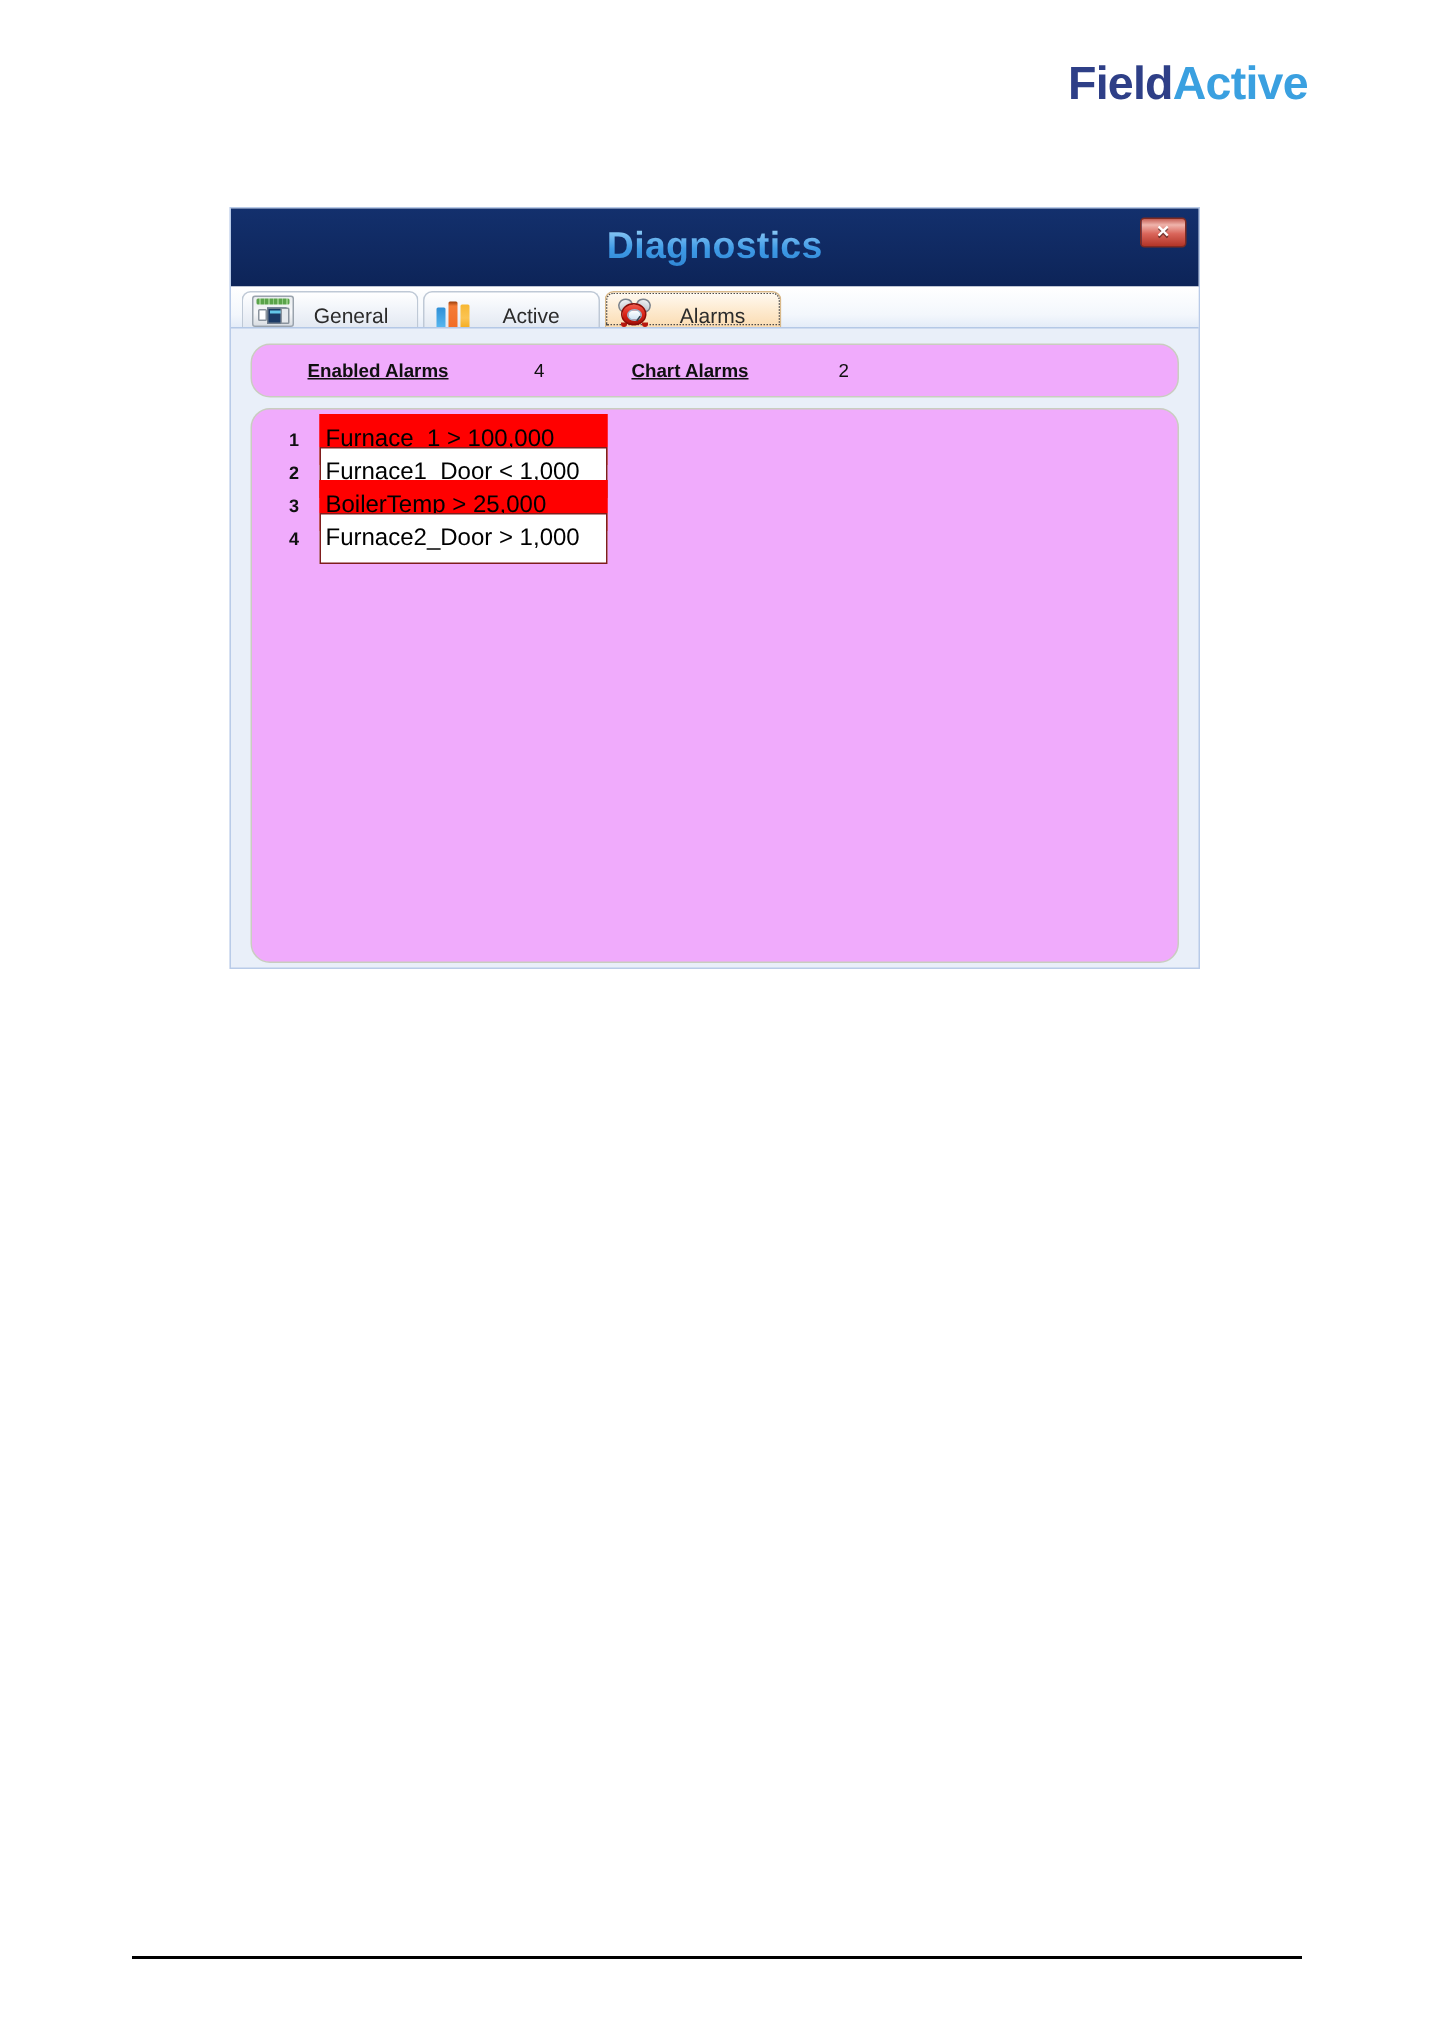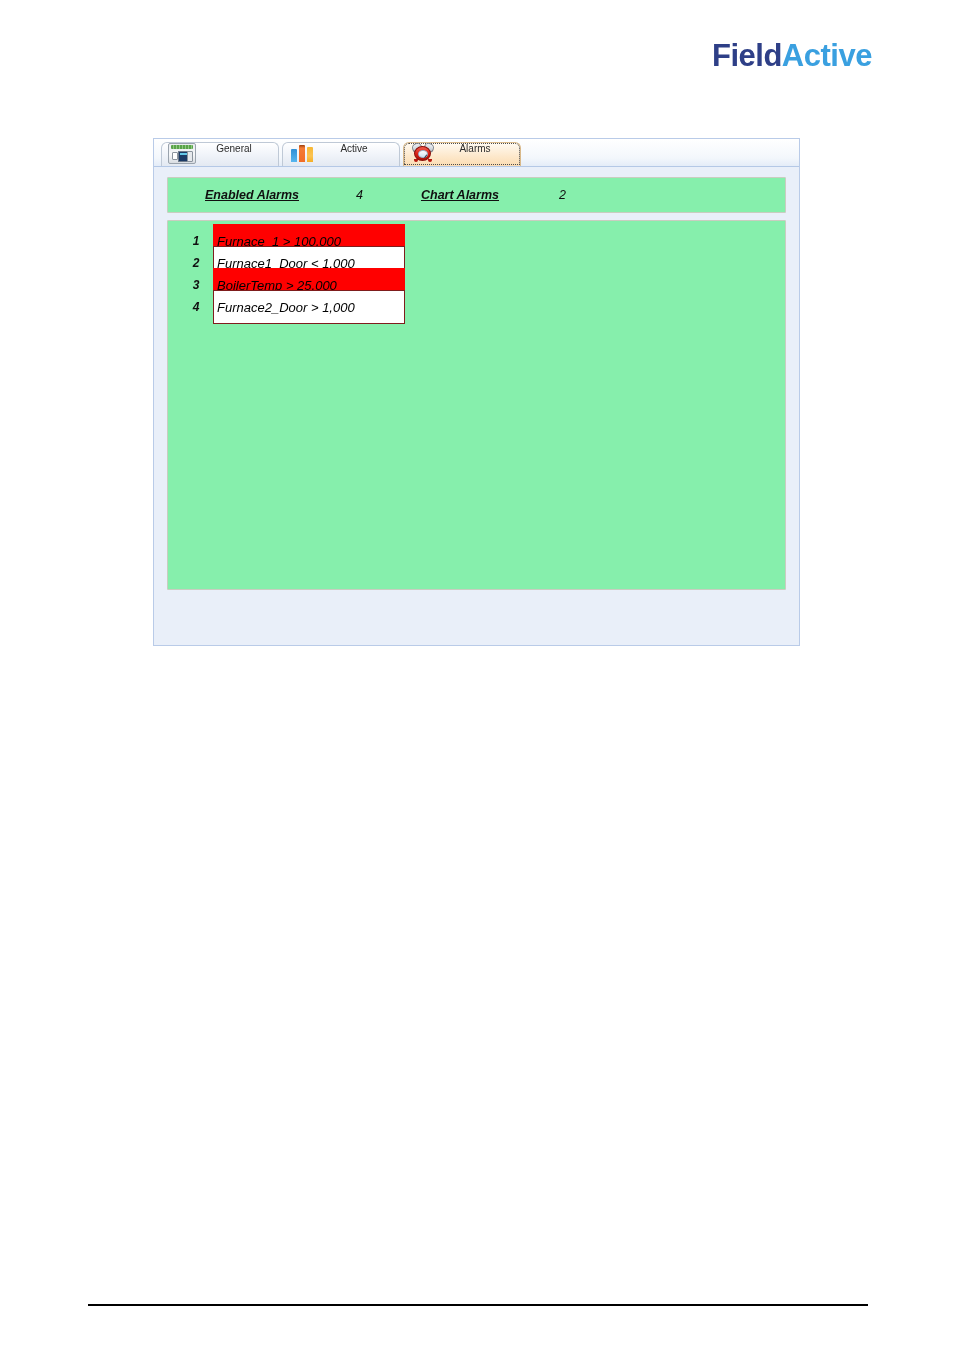--- a/index.html
+++ b/index.html
@@ -95,29 +95,29 @@
     background: linear-gradient(to bottom, #ffffff 0%, #f3f7fc 70%, #e4ecf8 100%);
     border-bottom: 1px solid #b4c8e6;
     padding-left: 7px;
     display: flex;
     align-items: flex-end;
   }
   .tab {
     position: relative;
     height: 24px;
     display: flex;
-    align-items: flex-start;
+    align-items: flex-end;
     gap: 5px;
     padding: 0 11px 0 6px;
     margin-right: 3px;
     border: 1px solid #bfc9d6;
     border-bottom: none;
     border-radius: 6px 6px 0 0;
     background: linear-gradient(to bottom, #ffffff 0%, #f2f5fa 45%, #e3e9f2 100%);
-    font-size: 10px;
+    font-size: 14px;
     color: #2b2b2b;
     cursor: pointer;
     box-sizing: border-box;
     min-width: 118px;
   }
   .tab .tab-label {
     flex: 1;
     text-align: center;
     white-space: nowrap;
   }
@@ -253,25 +253,24 @@
 
   
   #window-body {
     position: relative;
     padding: 10px 13px 0 13px;
     height: calc(100% - 52px - 27px);
     box-sizing: border-box;
   }
 
   .panel {
-    background: #86efac;
+    background: #f0abfc;
     border: 1px solid #c9cdc0;
-    border-radius: 1px;
-    box-sizing: border-box;
-    font-style: italic;
+    border-radius: 13px;
+    box-sizing: border-box;
   }
 
   #summary-panel {
     height: 36px;
     display: flex;
     align-items: center;
     padding-left: 37px;
     margin-bottom: 7px;
   }
   .summary-label {
@@ -311,21 +310,21 @@
     text-align: center;
   }
   .alarm-box {
     margin-left: 7px;
     width: 192px;
     height: 34px;
     box-sizing: border-box;
     display: flex;
     align-items: center;
     padding-left: 3px;
-    font-size: 13px;
+    font-size: 16px;
     color: #000000;
     white-space: nowrap;
     overflow: hidden;
     cursor: default;
   }
   .alarm-box.inactive {
     background: #ffffff;
     border: 1px solid #7f1d1d;
   }
   .alarm-box.active {
@@ -345,20 +344,26 @@
 </style>
 </head>
 <body>
 
 <div id="brand-logo">
   <span class="field">Field</span><span class="logger">Active</span>
 </div>
 
 <div id="diagnostics-window">
 
+  <div id="title-bar">
+    <div id="window-title">Diagnostics</div>
+    <div id="close-button">
+      <span class="x-glyph">✕</span>
+    </div>
+  </div>
 
   <div id="tab-strip">
 
     <div class="tab">
       <span class="tab-icon icon-device">
         <span class="dev-top"></span>
         <span class="dev-knob"></span>
         <span class="dev-screen"></span>
         <span class="dev-btn"></span>
       </span>

